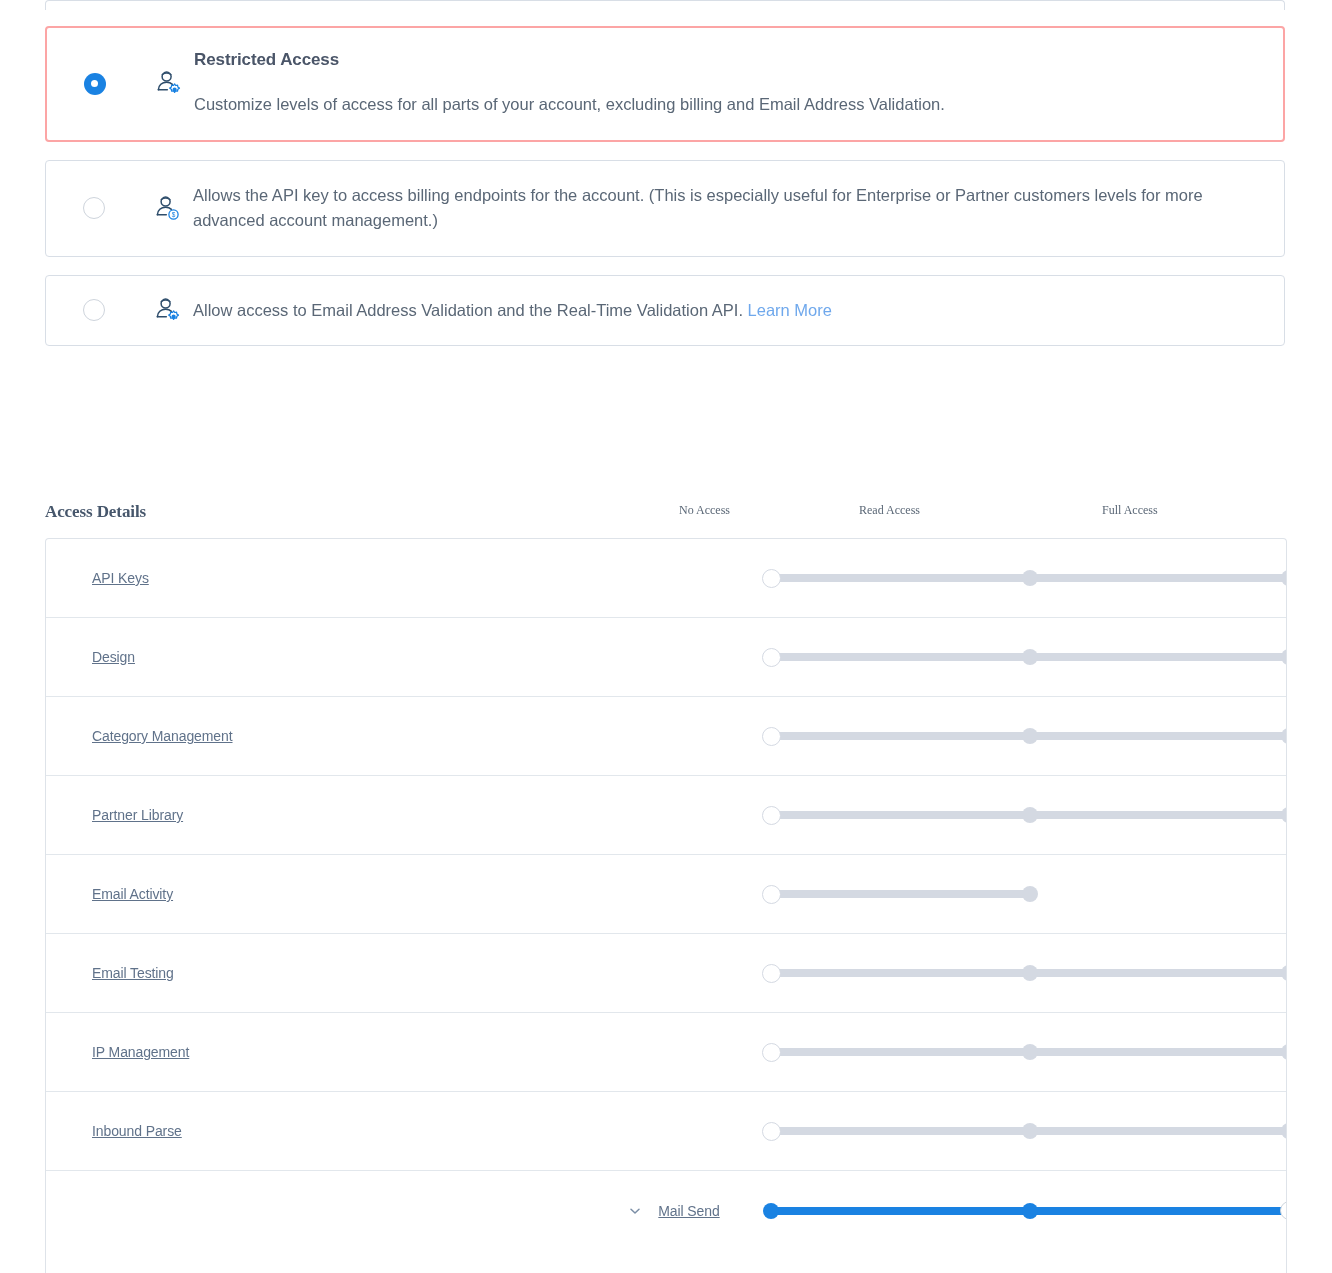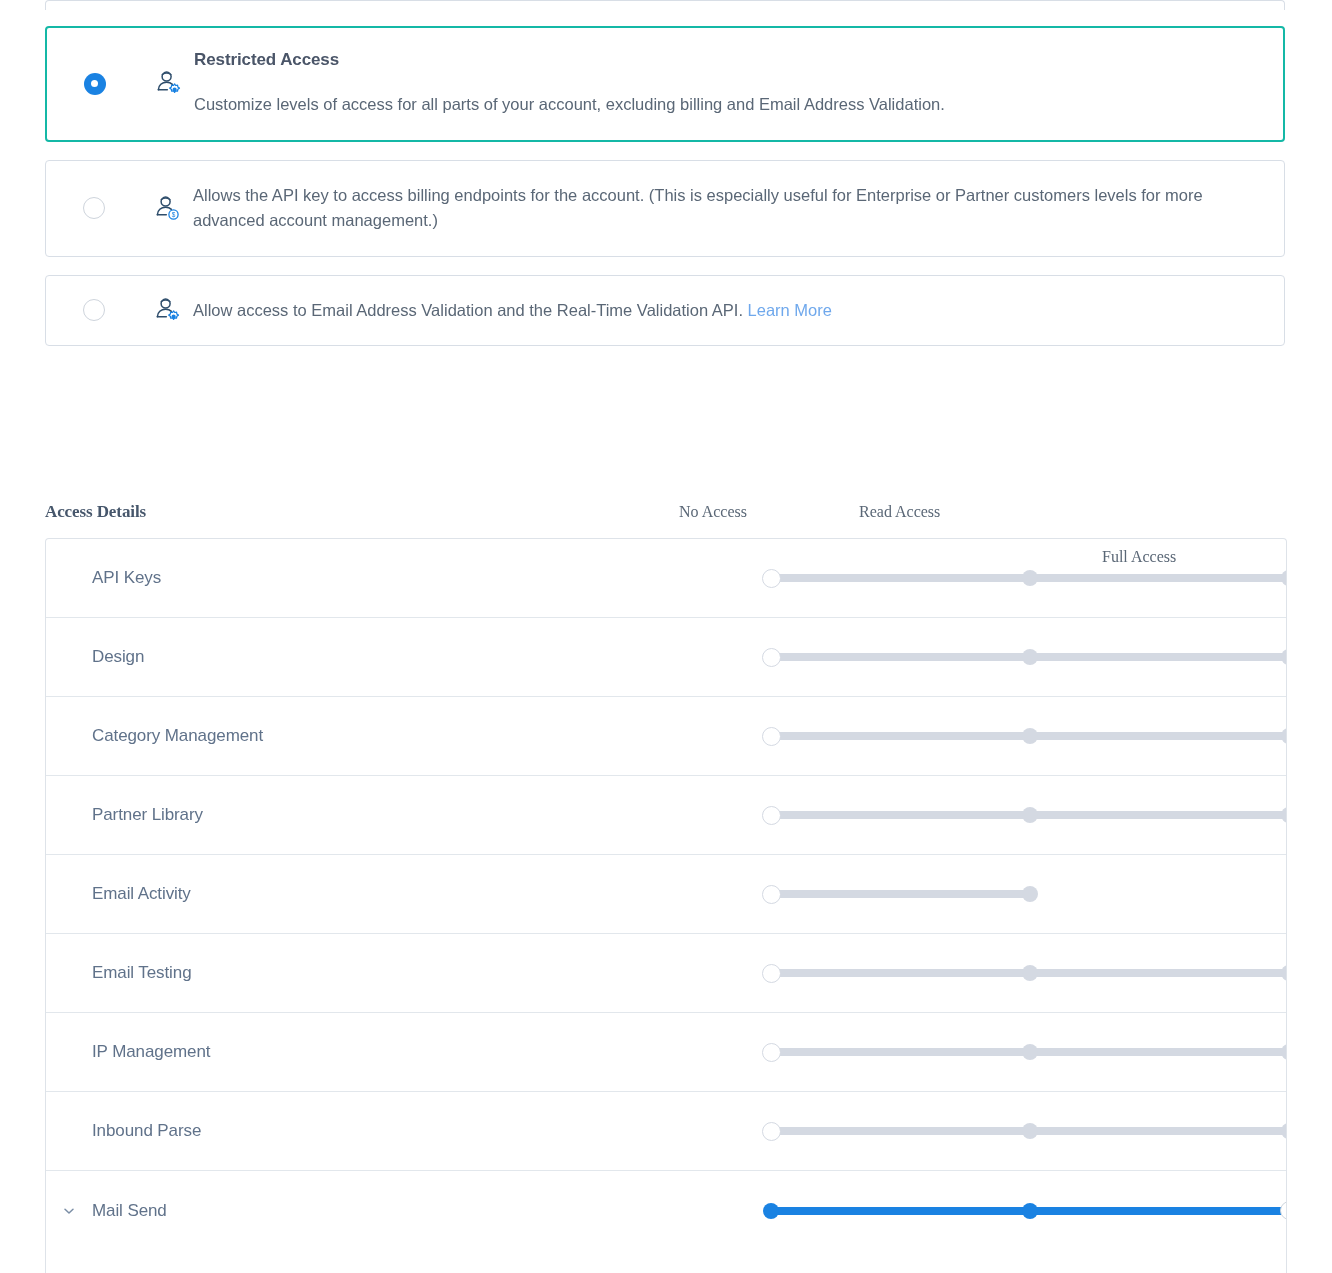--- a/index.html
+++ b/index.html
@@ -28,21 +28,21 @@
     position: relative;
     border: 1px solid #D8DEE6;
     border-radius: 4px;
     background: #ffffff;
     display: flex;
     align-items: flex-start;
     padding: 0;
     margin-bottom: 18px;
   }
   .access-card.selected {
-    border: 2px solid #14b8a6;
+    border: 2px solid #fca5a5;
   }
 
   .radio-cell {
     width: 95px;
     flex: 0 0 95px;
     display: flex;
     align-items: center;
     justify-content: center;
     align-self: stretch;
   }
@@ -94,52 +94,53 @@
     height: 40px;
     font-family: Liberation Serif, serif;
   }
   .details-title {
     position: absolute; left: 0; top: 4px;
     font-size: 17px; font-weight: bold; color: #46566B;
     letter-spacing: -0.1px;
   }
   .col-head {
     position: absolute; top: 5px;
-    font-size: 16px; color: #5A6776;
+    font-size: 12px; color: #5A6776;
     white-space: nowrap;
   }
   .col-head.c0 { left: 634px; }
   .col-head.c1 { left: 814px; }
-  .col-head.c2 { left: 1057px; margin-top: 45px; }
+  .col-head.c2 { left: 1057px; }
 
   .details-table {
     border: 1px solid #DEE3E9;
     border-radius: 4px 4px 0 0;
     border-bottom: none;
     background: #fff;
     overflow: hidden;
   }
   .drow {
     position: relative;
     height: 79px;
     border-bottom: 1px solid #E2E7EC;
     display: flex;
     align-items: center;
   }
-  .drow:last-child { border-bottom: none; }
+  .drow:last-child { border-bottom: none; justify-content: center; }
 
   .chev-cell {
     width: 46px; flex: 0 0 46px;
     display: flex; align-items: center; justify-content: center;
   }
   .row-label {
-    font-size: 17px;
+    font-size: 14px;
     color: #60728A;
     letter-spacing: -0.1px;
     white-space: nowrap;
+    text-decoration: underline;
   }
 
   
   .slider {
     position: absolute;
     left: 725px;
     top: 50%;
     transform: translateY(-50%);
     height: 20px;
   }

